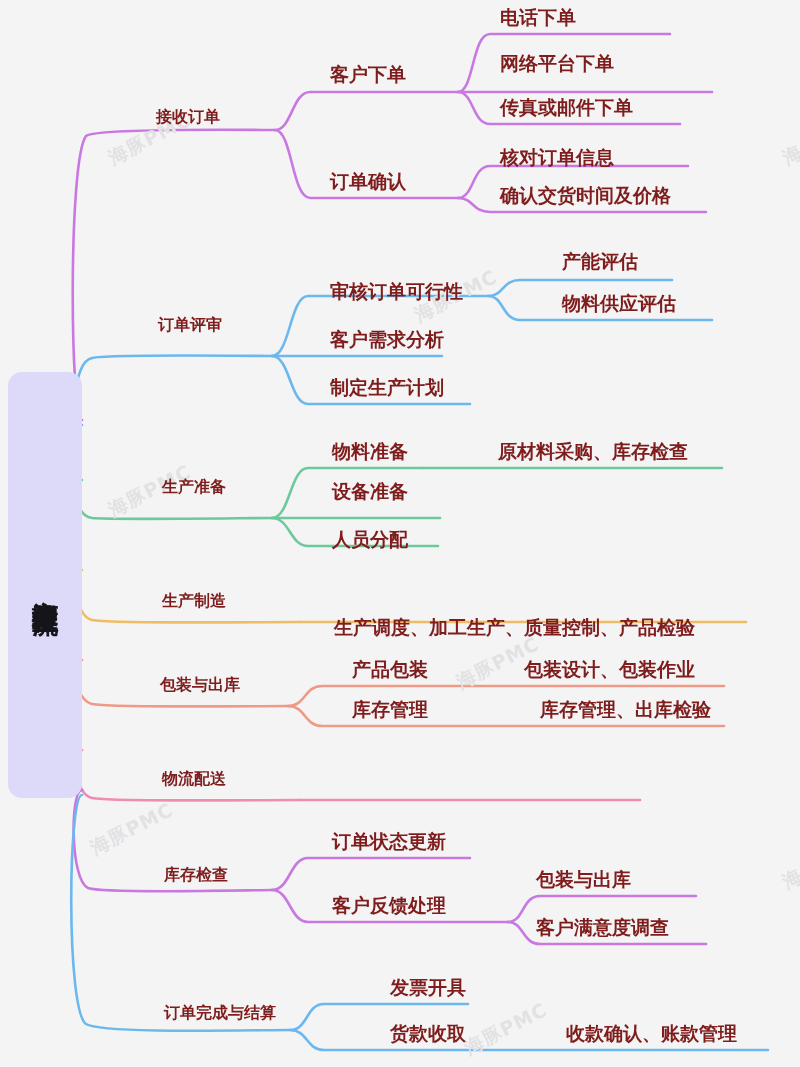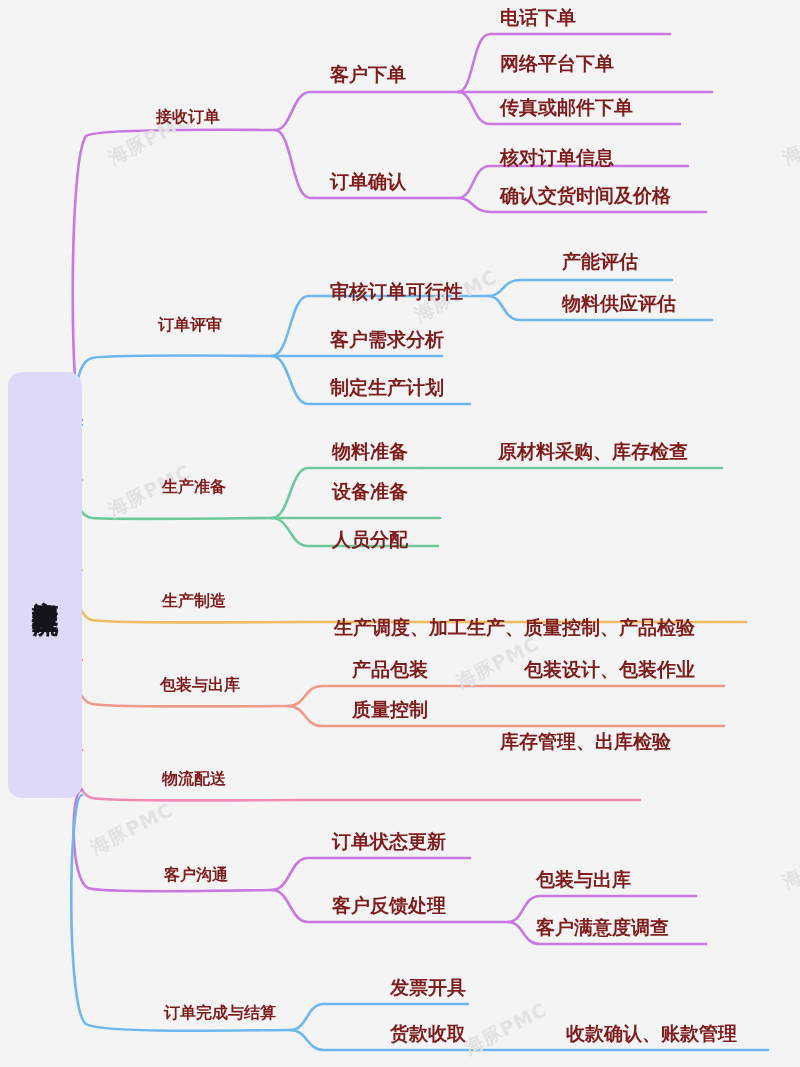--- a/index.html
+++ b/index.html
@@ -174,26 +174,26 @@
   <div class="node lvl3" style="left:498px; top:465px;">原材料采购、库存检查</div>
   <div class="node lvl2" style="left:332px; top:505px;">设备准备</div>
   <div class="node lvl2" style="left:332px; top:553px;">人员分配</div>
 
   <div class="node lvl1" style="left:162px; top:612px;">生产制造</div>
   <div class="node lvl2" style="left:334px; top:641px;">生产调度、加工生产、质量控制、产品检验</div>
 
   <div class="node lvl1" style="left:160px; top:696px;">包装与出库</div>
   <div class="node lvl2" style="left:352px; top:683px;">产品包装</div>
   <div class="node lvl3" style="left:524px; top:683px;">包装设计、包装作业</div>
-  <div class="node lvl2" style="left:352px; top:723px;">质量控制</div>
-  <div class="node lvl3" style="left:500px; top:723px;margin-top:32px;">库存管理、出库检验</div>
+  <div class="node lvl2" style="left:352px; top:723px;">库存管理</div>
+  <div class="node lvl3" style="left:540px; top:723px;">库存管理、出库检验</div>
 
   <div class="node lvl1" style="left:162px; top:790px;">物流配送</div>
 
-  <div class="node lvl1" style="left:164px; top:886px;">客户沟通</div>
+  <div class="node lvl1" style="left:164px; top:886px;">库存检查</div>
   <div class="node lvl2" style="left:332px; top:855px;">订单状态更新</div>
   <div class="node lvl2" style="left:332px; top:919px;">客户反馈处理</div>
   <div class="node lvl3" style="left:536px; top:893px;">包装与出库</div>
   <div class="node lvl3" style="left:536px; top:941px;">客户满意度调查</div>
 
   <div class="node lvl1" style="left:164px; top:1024px;">订单完成与结算</div>
   <div class="node lvl2" style="left:390px; top:1001px;">发票开具</div>
   <div class="node lvl2" style="left:390px; top:1047px;">货款收取</div>
   <div class="node lvl3" style="left:566px; top:1047px;">收款确认、账款管理</div>
 

